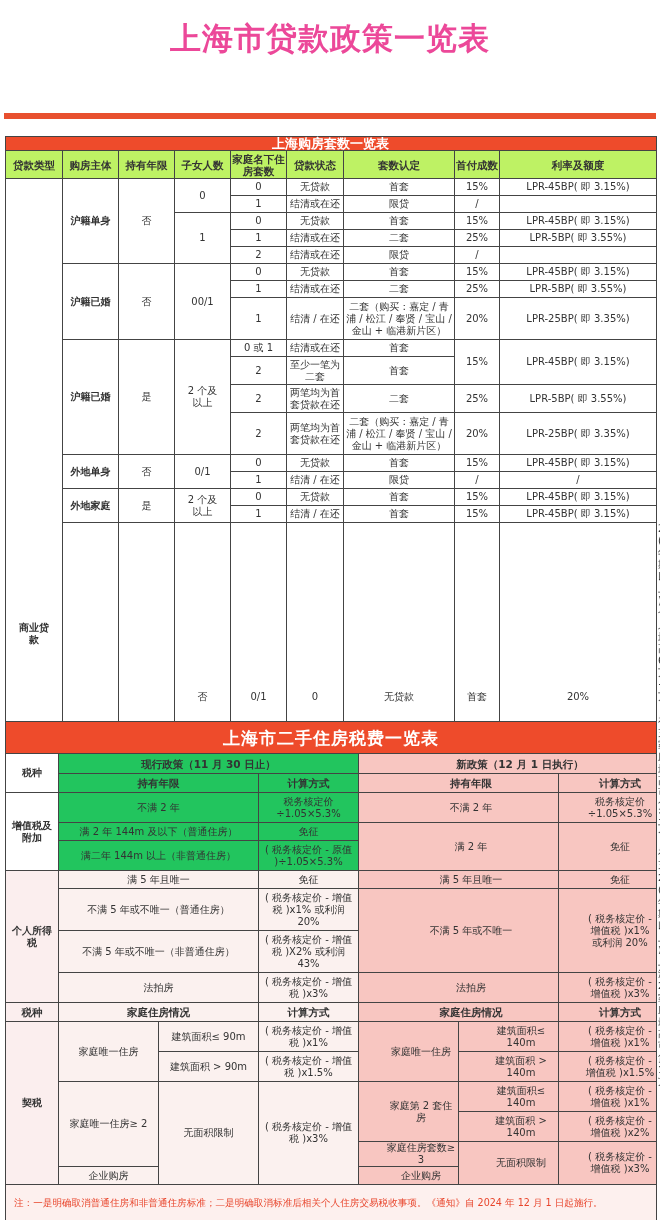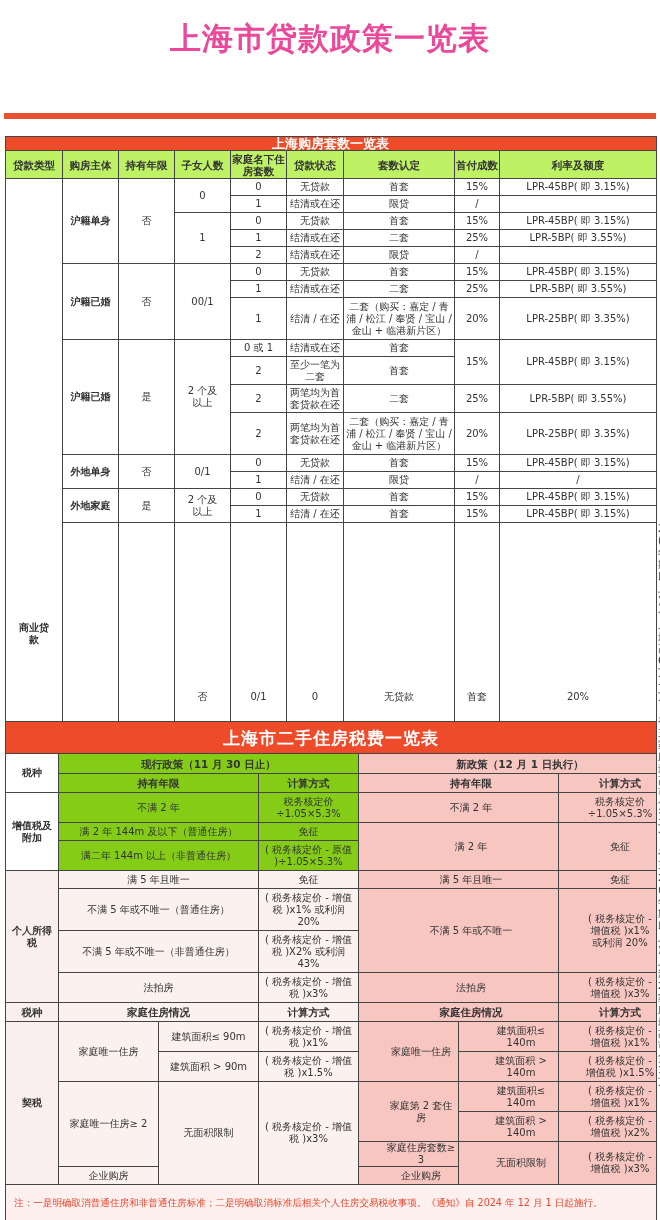--- a/index.html
+++ b/index.html
@@ -22,21 +22,21 @@
   #t1 .r2 { height: 28px; }
   #t1 .r3 { height: 42px; }
   #t1 .note td { font-size: 10px; }
 
   
   #t2 { position: absolute; left: 5px; top: 721px; width: 651px; }
   #t2 .caption-row td { background: #ee4b2b; color: #fff; font-size: 17px; font-weight: bold; height: 32px; letter-spacing: 1px; }
   #t2 td { font-size: 10px; }
   #t2 td.hd { font-weight: bold; font-size: 10.5px; }
   #t2 td.new { background: #f8c6c1; padding-left: 26px; }
-  #t2 td.old { background: #84cc16; }
+  #t2 td.old { background: #22c55e; }
   #t2 td.oldwm { background: #fbf1ef; }
   #t2 td.side { background: #fff; font-weight: bold; }
   #t2 td.sidewm { background: #fbeeee; font-weight: bold; }
   #t2 .footnote td { background: #fdf0ee; color: #e8452c; font-size: 9.6px; height: 36px; text-align: left; padding-left: 8px; }
 </style>
 </head>
 <body>
 
 <div class="title-block" data-name="page-title">
   <div class="title-line" data-name="title-line-1">上海市贷款政策一览表</div>

